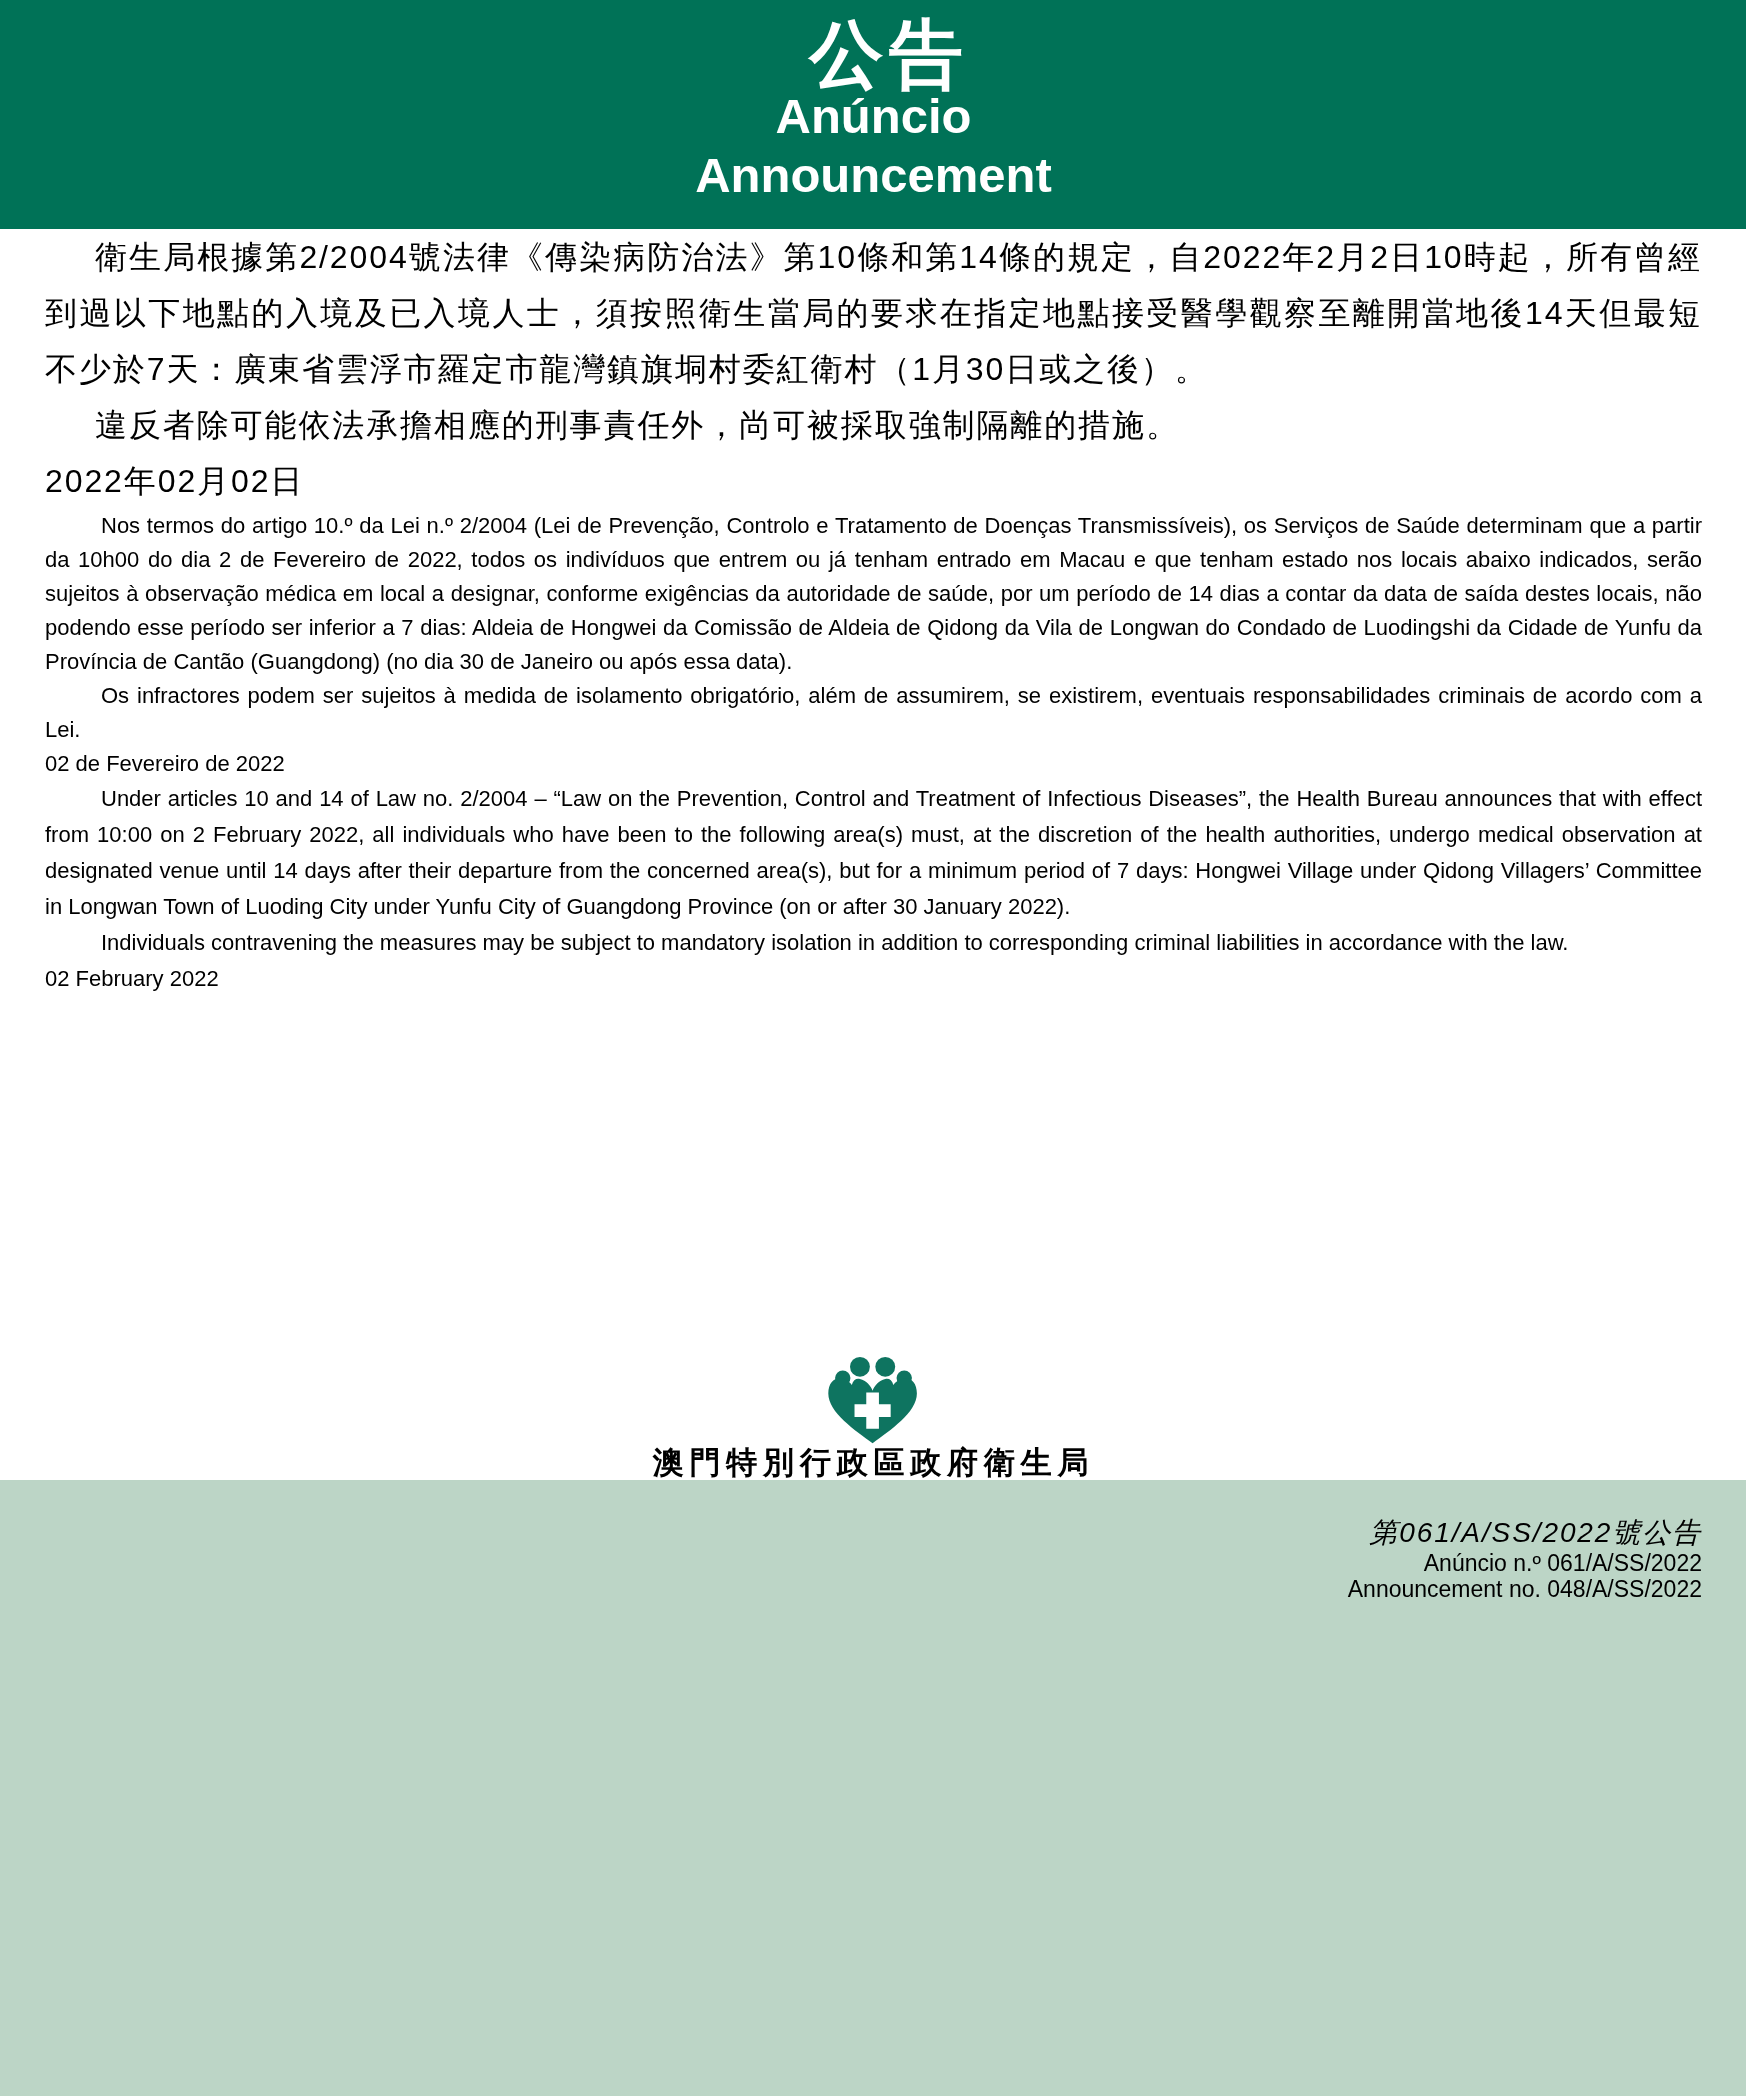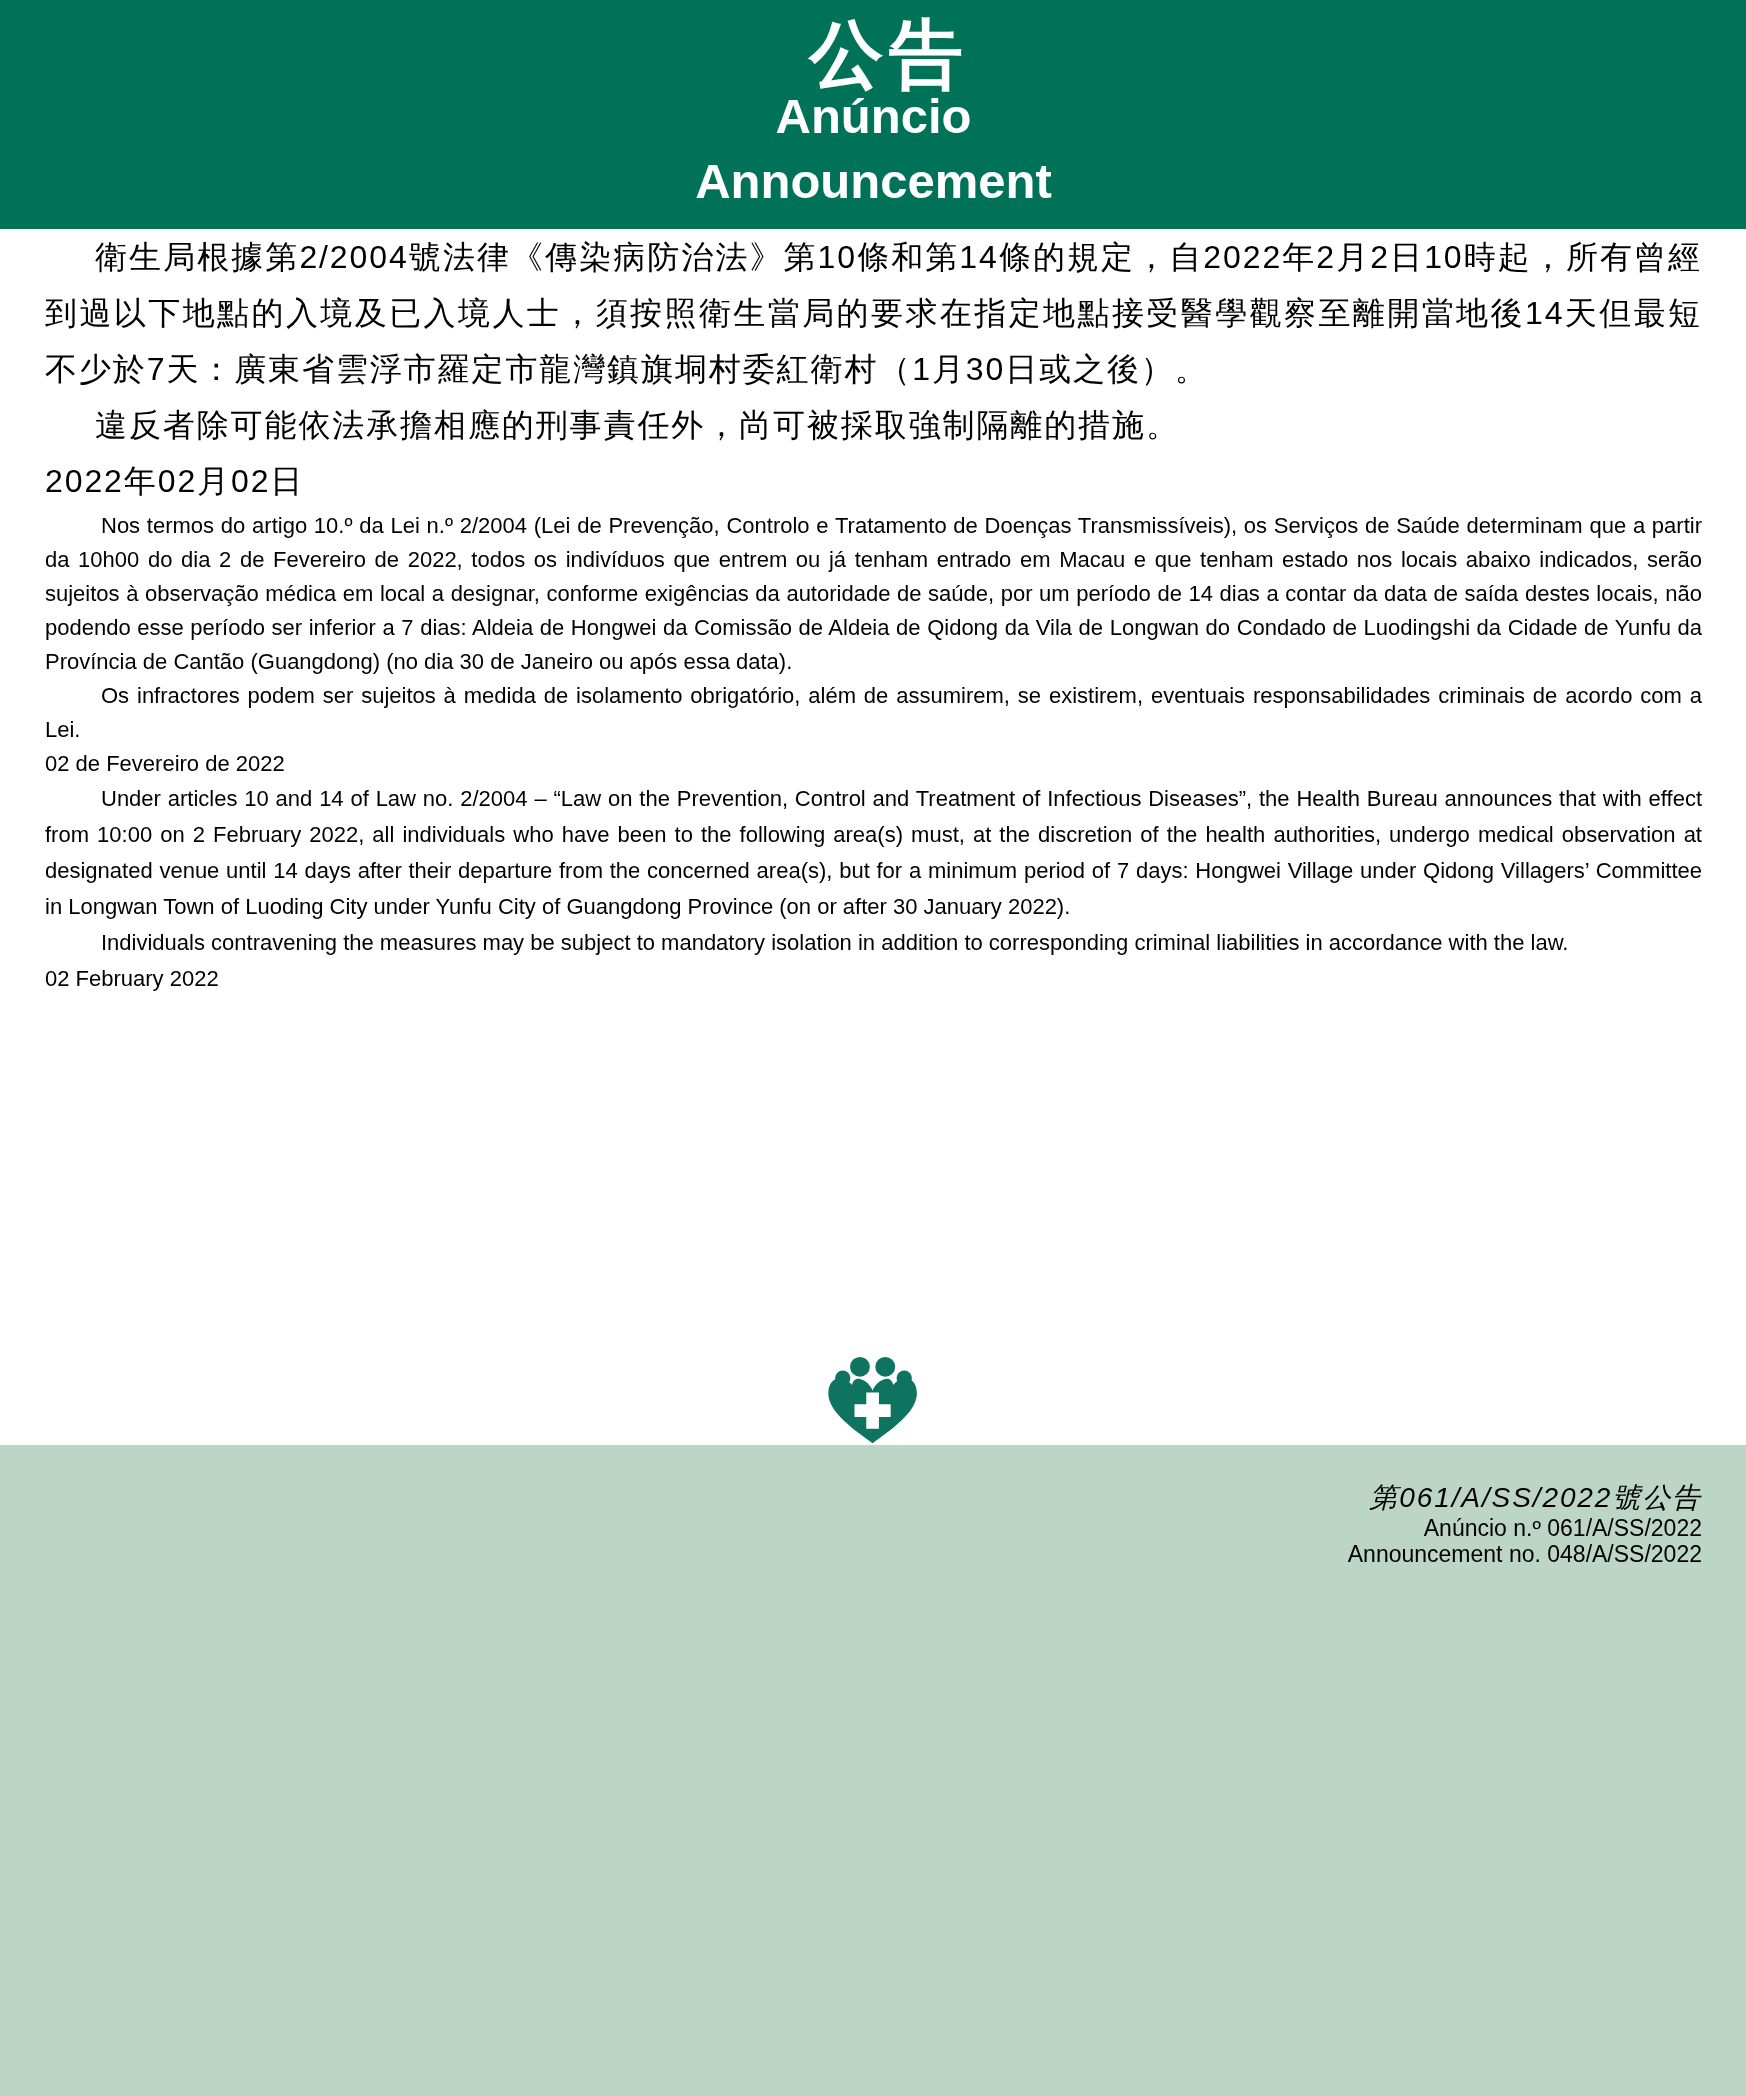--- a/index.html
+++ b/index.html
@@ -28,21 +28,21 @@
       font-weight: bold;
     }
     .banner .t-zh {
       font-size: 74px;
       line-height: 1;
       padding-top: 17.5px;
       letter-spacing: 5.8px;
       padding-left: 31px;
     }
     .banner .t-pt { font-size: 49px; line-height: 1; margin-top: 0; }
-    .banner .t-en { font-size: 49px; line-height: 1; margin-top: 16px; }
+    .banner .t-en { font-size: 49px; line-height: 1; margin-top: 10px; }
     
     .content { padding: 0 45px; flex: 0 0 auto; }
     .content p { margin: 0; }
     .zh {
       font-size: 32px;
       line-height: 56px;
       letter-spacing: 1.9px;
       text-align: justify;
     }
     .p-zh1 { margin-top: 75px; text-indent: 50px; }
@@ -124,20 +124,21 @@
                  C 37.5 32, 41 30, 45 31
                  C 52 33, 57 38, 59 44
                  C 61 38, 66 33, 73 31
                  C 77 30, 80.5 32, 82 37.5
                  C 84 34.5, 87 32.5, 91 31
                  C 100 28, 108 34, 108 47
                  C 108 68, 78 88, 59 102 Z"></path>
       </g>
       <path fill="#ffffff" d="M52 46 h14 v13 h13 v14 h-13 v13 h-14 v-13 h-13 v-14 h13 Z"></path>
     </svg>
+    <div class="org-zh">澳門特別行政區政府衛生局</div>
   </div>
 
   <footer class="band">
     <div class="ref-zh">第061/A/SS/2022號公告</div>
     <div class="ref-latin">Anúncio n.º 061/A/SS/2022</div>
     <div class="ref-latin">Announcement no. 048/A/SS/2022</div>
   </footer>
 
 </div>
 

